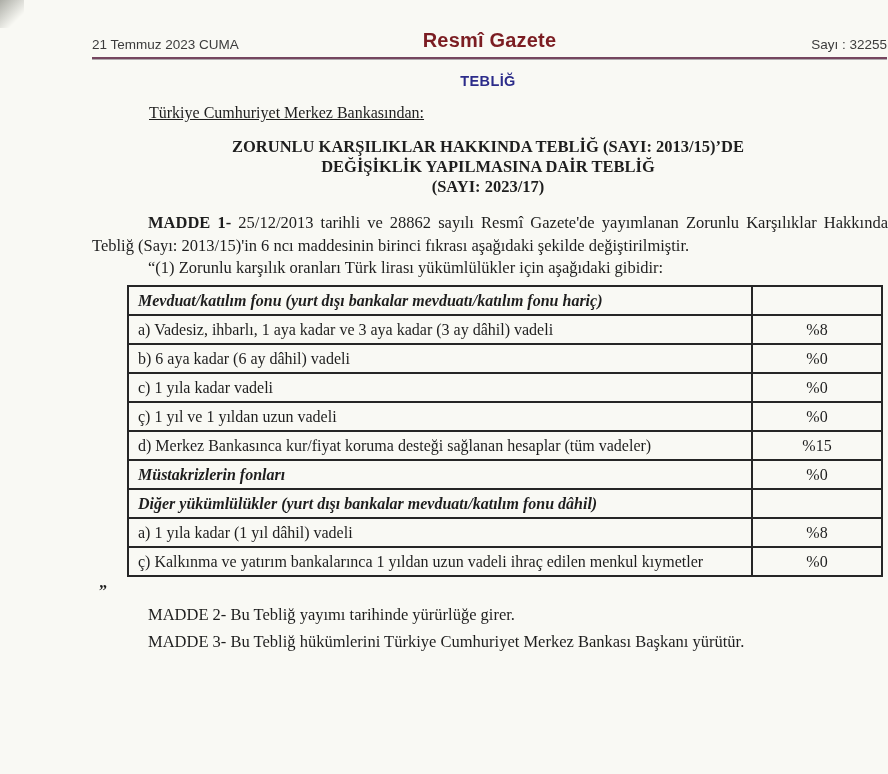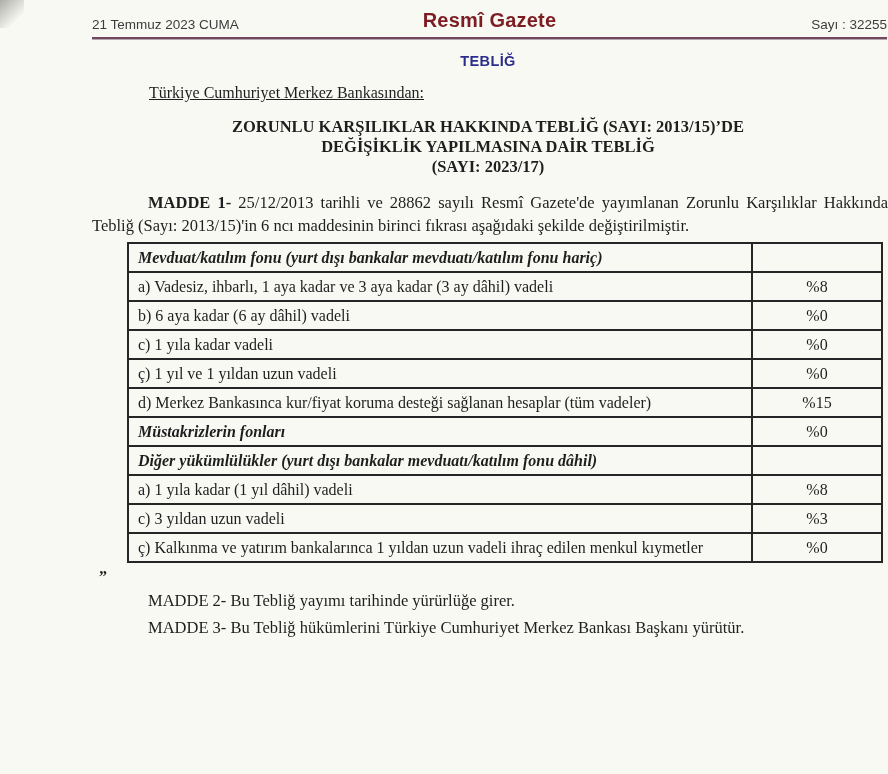--- a/index.html
+++ b/index.html
@@ -31,20 +31,21 @@
   .masthead{
     display:flex;align-items:flex-end;
     padding:9px 45px 0 48px;
     font-family:"Liberation Sans","DejaVu Sans",sans-serif;
   }
   .masthead .date{width:230px;font-size:13.5px;color:#3c3c3c;}
   .masthead .title{
     flex:1;text-align:center;
     font-size:20px;font-weight:bold;color:var(--brand);
     letter-spacing:0.2px;
+    margin-top:20px;
   }
   .masthead .issue{width:230px;text-align:right;font-size:13.5px;color:#3c3c3c;}
   .rule{
     margin:5px 45px 0 48px;height:2px;
     background:var(--rule);
     box-shadow:0 1px 0 rgba(40,20,40,0.35);
   }
   
   .section-heading{
     margin-top:14px;text-align:center;
@@ -120,20 +121,21 @@
 
   <div class="source">Türkiye Cumhuriyet Merkez Bankasından:</div>
 
   <div class="title-block">
     <div>ZORUNLU KARŞILIKLAR HAKKINDA TEBLİĞ (SAYI: 2013/15)’DE</div>
     <div>DEĞİŞİKLİK YAPILMASINA DAİR TEBLİĞ</div>
     <div>(SAYI: 2023/17)</div>
   </div>
 
   <p class="para"><span class="indent"></span><b>MADDE 1-</b><span> 25/12/2013 tarihli ve 28862 sayılı Resmî Gazete'de yayımlanan Zorunlu Karşılıklar Hakkında Tebliğ (Sayı: 2013/15)'in 6 ncı maddesinin birinci fıkrası aşağıdaki şekilde değiştirilmiştir.</span></p>
+  <p class="sub-line"><span class="indent"></span><span>“(1) Zorunlu karşılık oranları Türk lirası yükümlülükler için aşağıdaki gibidir:</span></p>
 
   <table class="ratios">
     <tbody id="ratio-rows">
         <tr>
           <td class="cell-label strong justify">Mevduat/katılım fonu (yurt dışı bankalar mevduatı/katılım fonu hariç)</td>
           <td class="cell-value"></td>
         </tr>
         <tr>
           <td class="cell-label">a) Vadesiz, ihbarlı, 1 aya kadar ve 3 aya kadar (3 ay dâhil) vadeli</td>
           <td class="cell-value">%8</td>
@@ -160,24 +162,20 @@
         </tr>
         <tr>
           <td class="cell-label strong justify">Diğer yükümlülükler (yurt dışı bankalar mevduatı/katılım fonu dâhil)</td>
           <td class="cell-value"></td>
         </tr>
         <tr>
           <td class="cell-label">a) 1 yıla kadar (1 yıl dâhil) vadeli</td>
           <td class="cell-value">%8</td>
         </tr>
         <tr>
-          <td class="cell-label">c) 3 yıldan uzun vadeli</td>
-          <td class="cell-value">%3</td>
-        </tr>
-        <tr>
           <td class="cell-label justify">ç) Kalkınma ve yatırım bankalarınca 1 yıldan uzun vadeli ihraç edilen menkul kıymetler</td>
           <td class="cell-value">%0</td>
         </tr>
       </tbody>
   </table>
 
   <div class="closing-quote">”</div>
 
   <p class="footer-para"><span class="indent"></span><b>MADDE 2-</b><span> Bu Tebliğ yayımı tarihinde yürürlüğe girer.</span></p>
   <p class="footer-para"><span class="indent"></span><b>MADDE 3-</b><span> Bu Tebliğ hükümlerini Türkiye Cumhuriyet Merkez Bankası Başkanı yürütür.</span></p>

